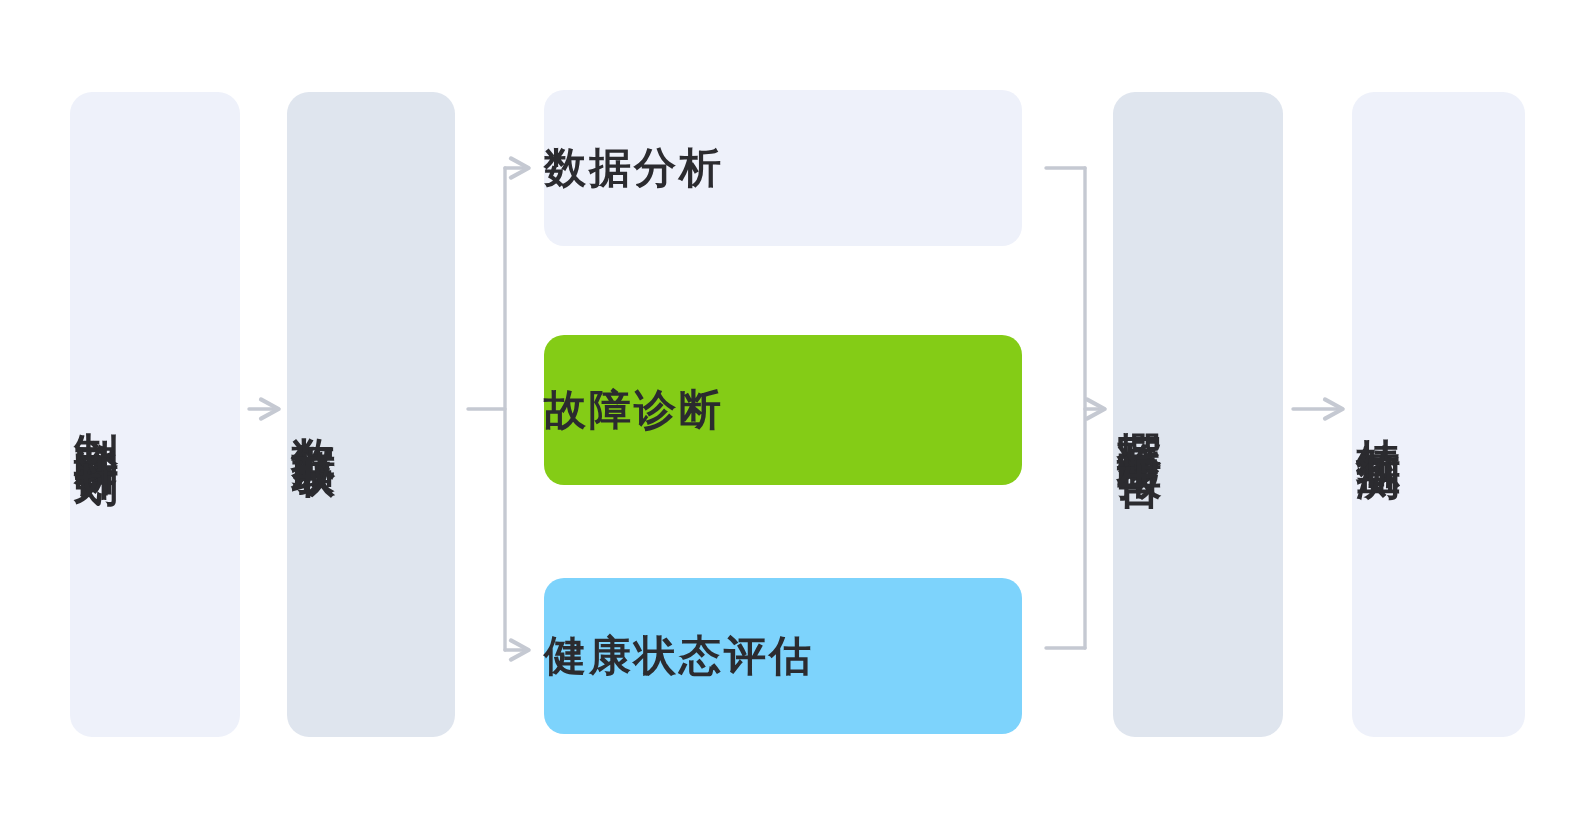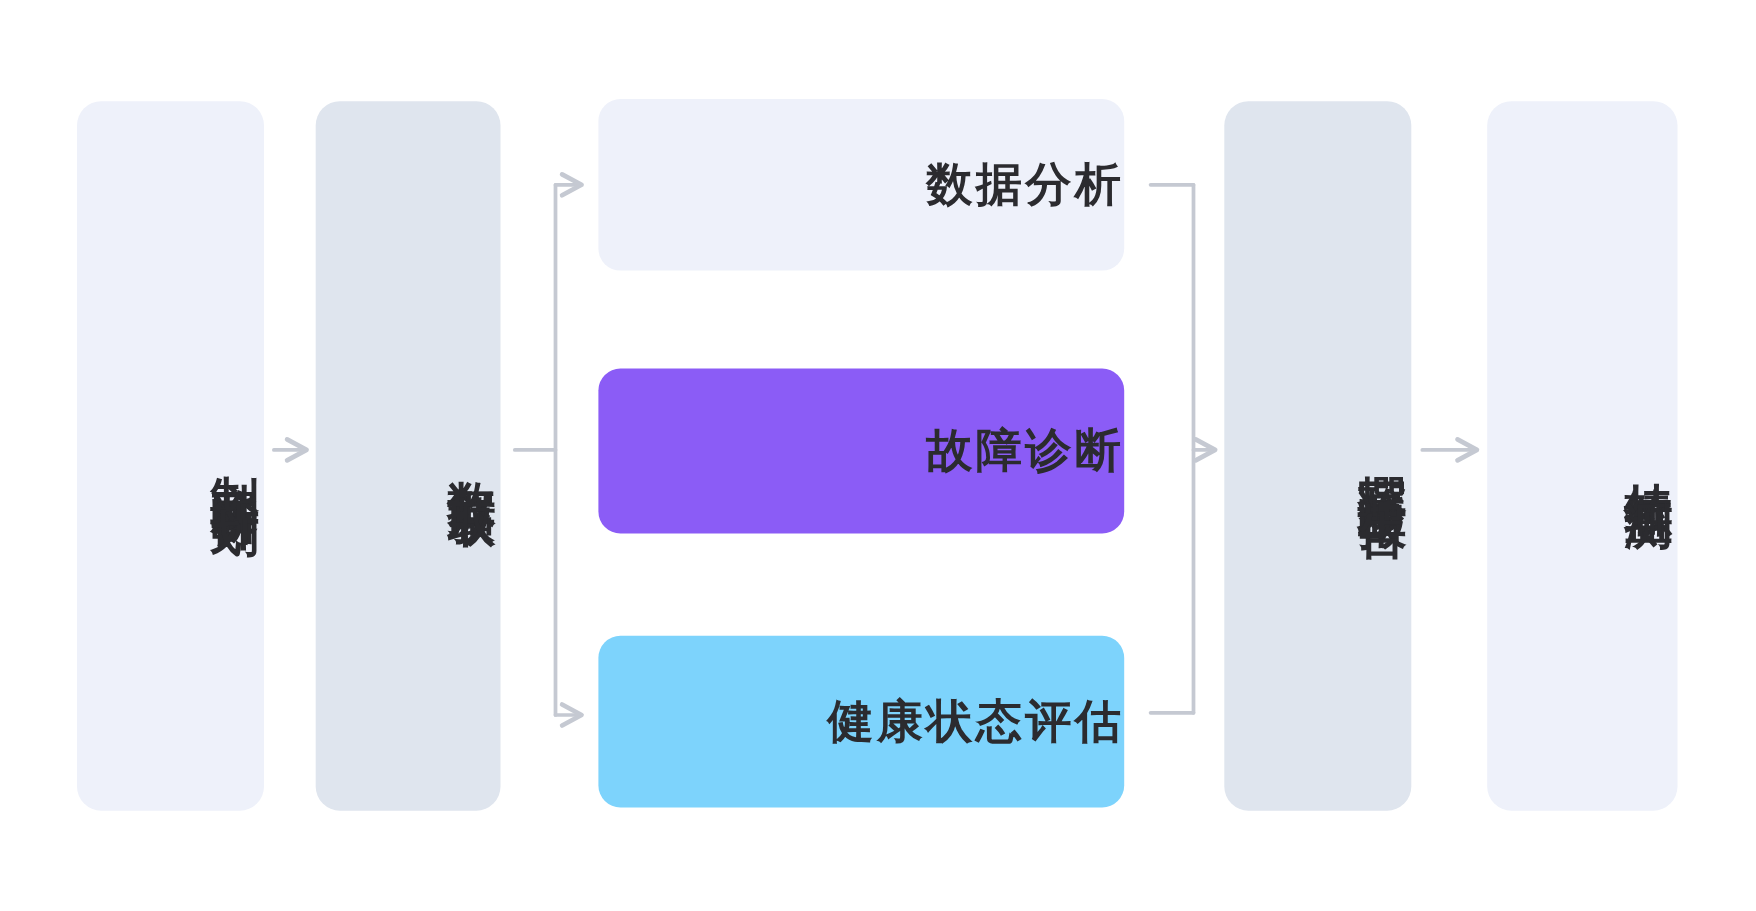--- a/index.html
+++ b/index.html
@@ -15,21 +15,21 @@
     border-radius: 36px;
     overflow: hidden;
     font-family: "Liberation Sans", "DejaVu Sans", sans-serif;
   }
   .node {
     position: absolute;
     box-sizing: border-box;
     border-radius: 20px;
     display: flex;
     align-items: center;
-    justify-content: flex-end;
+    justify-content: flex-start;
   }
   .node.tall {
     border-radius: 22px;
   }
   .node-label {
     font-weight: 700;
     color: #2b2b2f;
     letter-spacing: 0.5px;
     line-height: 1.22;
     text-align: center;
@@ -94,21 +94,21 @@
   </div>
 
   <div class="node tall vert" style="left:287px; top:92px; width:168px; height:645px; background:#dfe5ee;">
     <span class="node-label">数据获取</span>
   </div>
 
   <div class="node horiz" style="left:544px; top:90px; width:478px; height:156px; background:#eef1fa;">
     <span class="node-label">数据分析</span>
   </div>
 
-  <div class="node horiz" style="left:544px; top:335px; width:478px; height:150px; background:#8b5cf6;">
+  <div class="node horiz" style="left:544px; top:335px; width:478px; height:150px; background:#84cc16;">
     <span class="node-label">故障诊断</span>
   </div>
 
   <div class="node horiz" style="left:544px; top:578px; width:478px; height:156px; background:#7dd3fc;">
     <span class="node-label">健康状态评估</span>
   </div>
 
   <div class="node tall vert" style="left:1113px; top:92px; width:170px; height:645px; background:#dfe5ee;">
     <span class="node-label">撰写诊断报告</span>
   </div>

